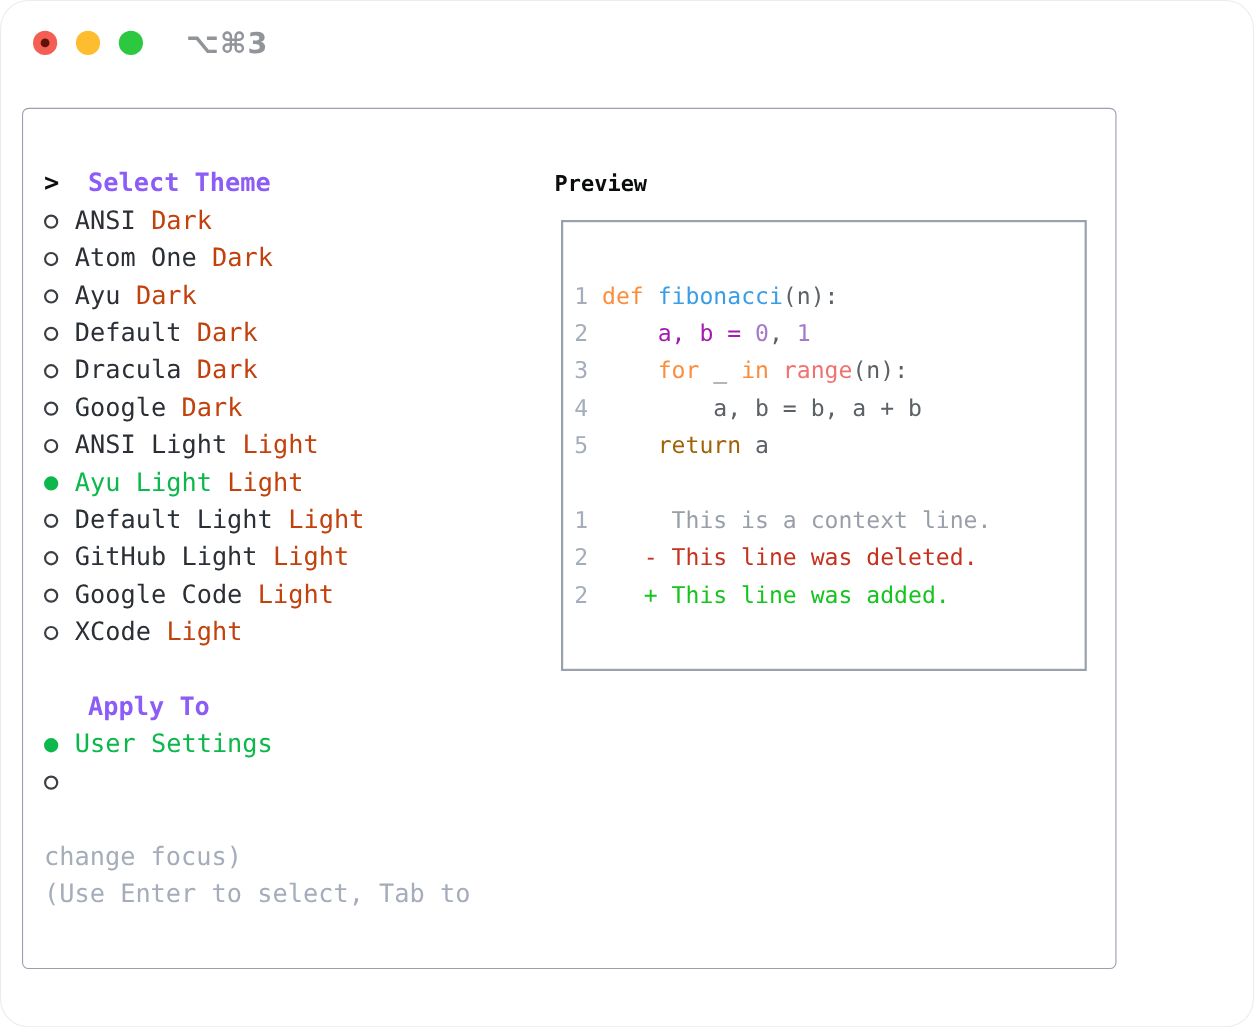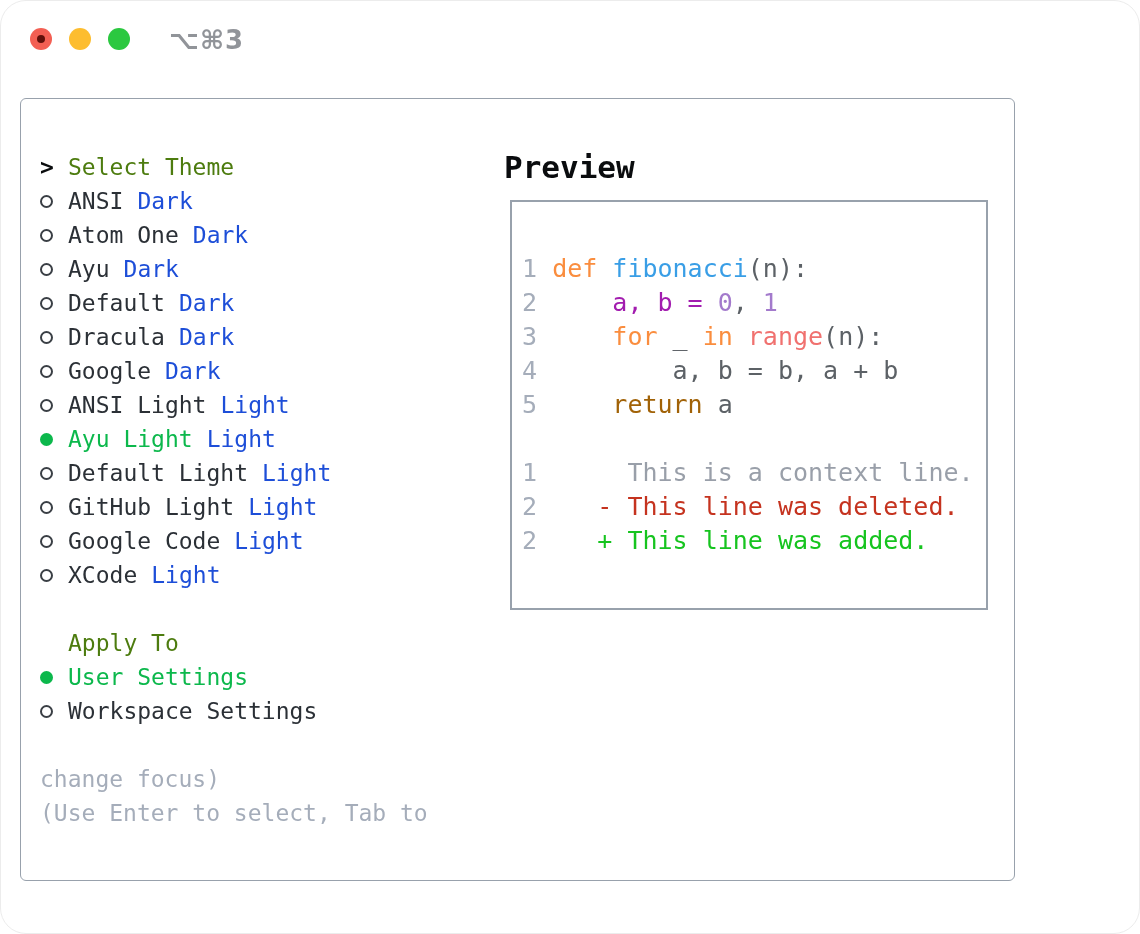--- a/index.html
+++ b/index.html
@@ -20,37 +20,37 @@
     font-size:26px;font-weight:600;color:#919499;letter-spacing:1px;
   }
   
   .frame{
     position:absolute;left:19px;top:97px;width:995px;height:783px;box-sizing:border-box;
     border:1.5px solid #98a1ac;border-radius:6px;background:#ffffff;
   }
   .row{display:flex;align-items:center;height:34px;font-size:23px;line-height:34px;color:#2b3036;}
   .marker{flex:none;width:28px;display:flex;align-items:center;}
   .hdr-marker{font-weight:bold;color:#0a0c0e;}
-  .hdr-text{font-weight:normal;color:#4d7c0f;white-space:pre;}
+  .hdr-text{font-weight:bold;color:#8b5cf6;white-space:pre;margin-left:12px;}
   .radio{width:13px;height:13px;box-sizing:border-box;border:2px solid #3a3f45;border-radius:50%;}
   .radio.selected{background:#0cb84c;border-color:#0cb84c;}
   .item-name{white-space:pre;}
-  .item-variant{white-space:pre;color:#1d4ed8;margin-left:14px;}
+  .item-variant{white-space:pre;color:#c2410c;margin-left:14px;}
   .is-selected .item-name{color:#0cb84c;}
   .spacer{height:34px;}
   .left-col{position:absolute;left:19px;top:51px;}
   .help-line{color:#a5adba;white-space:pre;}
   
   .preview-title{position:absolute;left:483px;top:51px;height:34px;line-height:34px;
-    font-size:31px;font-weight:bold;color:#0a0c0e;white-space:pre;}
+    font-size:20px;font-weight:bold;color:#0a0c0e;white-space:pre;}
   .preview-box{
     position:absolute;left:489px;top:101px;width:478px;height:410px;box-sizing:border-box;
     border:2px solid #98a1ac;background:#ffffff;padding:50px 0 0 10px;overflow:hidden;
   }
-  .code-line{white-space:pre;font-size:25px;line-height:34px;height:34px;color:#5c6166;}
+  .code-line{white-space:pre;font-size:21px;line-height:34px;height:34px;color:#5c6166;}
 </style>
 </head>
 <body>
 
 <div class="window">
 
   <div class="titlebar">
     <div class="light light-close">
       <div class="dot"></div>
     </div>
@@ -167,21 +167,20 @@
     <span class="marker">
       <span class="radio selected"></span>
     </span>
     <span class="item-name">User Settings</span>
     <span class="item-variant"></span>
   </div>
           <div class="row option-row">
     <span class="marker">
       <span class="radio"></span>
     </span>
-    <span class="item-name">Workspace Settings</span>
     <span class="item-variant"></span>
   </div>
         </div>
 
       <div class="spacer"></div>
 
       <div class="row help-line">change focus)</div>
       <div class="row help-line">(Use Enter to select, Tab to</div>
 
     </div>

